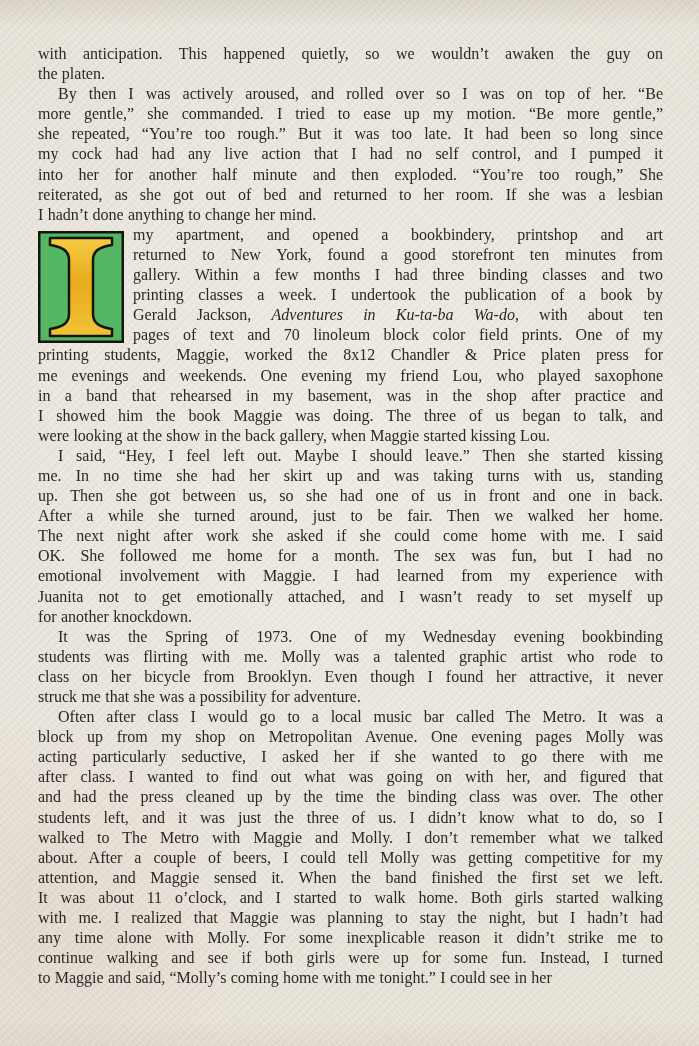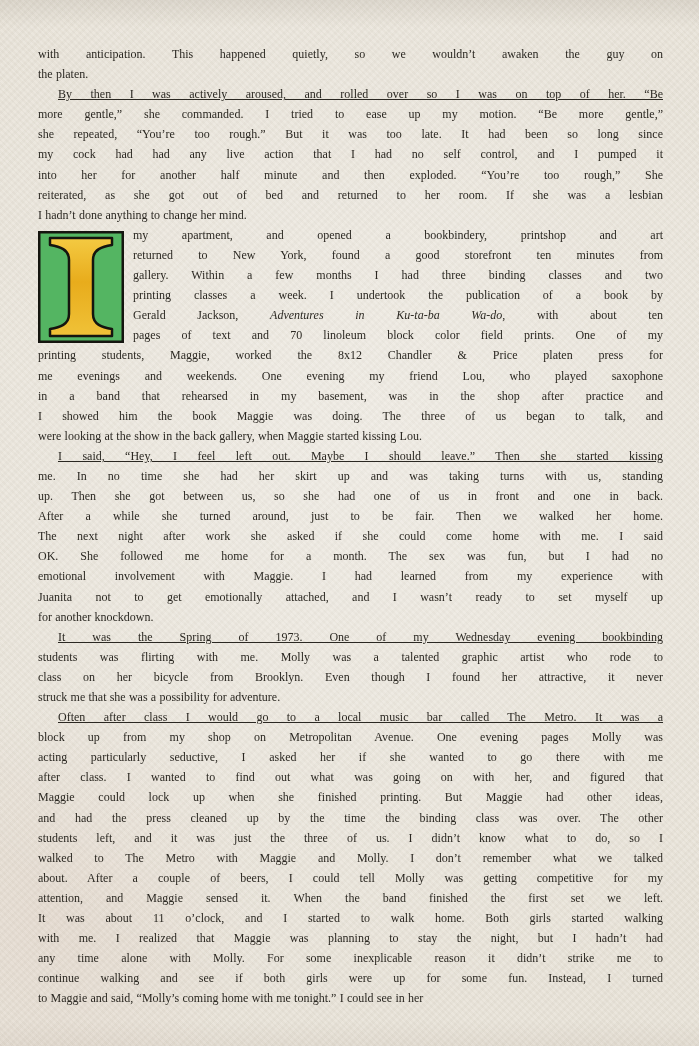--- a/index.html
+++ b/index.html
@@ -17,36 +17,36 @@
       radial-gradient(40% 30% at 8% 88%, rgba(205,170,160,.14), rgba(205,170,160,0) 70%),
       repeating-linear-gradient(45deg, rgba(140,130,112,.045) 0 2px, rgba(255,255,255,.05) 2px 4px),
       repeating-linear-gradient(-45deg, rgba(140,130,112,.04) 0 3px, rgba(255,255,255,.04) 3px 6px);
   }
   .text-block {
     position: absolute;
     left: 38px;
     top: 44px;
     width: 625px;
     font-family: "Liberation Serif", "DejaVu Serif", serif;
-    font-size: 12px;
+    font-size: 16px;
     line-height: 20.1px;
     color: #2b2822;
     text-rendering: optimizeLegibility;
   }
   .paragraph { clear: none; }
   .line {
     height: 20.1px;
     overflow: hidden;
     text-align: justify;
     text-align-last: justify;
     white-space: normal;
     word-spacing: 0.02em;
   }
   .line.last { text-align-last: left; }
-  .line.indent { text-indent: 20px; text-decoration: underline; }
+  .line.indent { text-indent: 20px; }
   .it { font-style: italic; }
   .dropcap {
     float: left;
     width: 86px;
     height: 112px;
     margin: 6px 9px 0 0;
   }
   .dropcap svg { display: block; }
   .sr-only {
     position: absolute;
@@ -116,21 +116,20 @@
         <div class="line indent">It was the Spring of 1973. One of my Wednesday evening bookbinding</div>
         <div class="line">students was flirting with me. Molly was a talented graphic artist who rode to</div>
         <div class="line">class on her bicycle from Brooklyn. Even though I found her attractive, it never</div>
         <div class="line last">struck me that she was a possibility for adventure.</div>
       </div>
       <div class="paragraph">
         <div class="line indent">Often after class I would go to a local music bar called The Metro. It was a</div>
         <div class="line">block up from my shop on Metropolitan Avenue. One evening pages Molly was</div>
         <div class="line">acting particularly seductive, I asked her if she wanted to go there with me</div>
         <div class="line">after class. I wanted to find out what was going on with her, and figured that</div>
-        <div class="line">Maggie could lock up when she finished printing. But Maggie had other ideas,</div>
         <div class="line">and had the press cleaned up by the time the binding class was over. The other</div>
         <div class="line">students left, and it was just the three of us. I didn’t know what to do, so I</div>
         <div class="line">walked to The Metro with Maggie and Molly. I don’t remember what we talked</div>
         <div class="line">about. After a couple of beers, I could tell Molly was getting competitive for my</div>
         <div class="line">attention, and Maggie sensed it. When the band finished the first set we left.</div>
         <div class="line">It was about 11 o’clock, and I started to walk home. Both girls started walking</div>
         <div class="line">with me. I realized that Maggie was planning to stay the night, but I hadn’t had</div>
         <div class="line">any time alone with Molly. For some inexplicable reason it didn’t strike me to</div>
         <div class="line">continue walking and see if both girls were up for some fun. Instead, I turned</div>
         <div class="line last">to Maggie and said, “Molly’s coming home with me tonight.” I could see in her</div>

